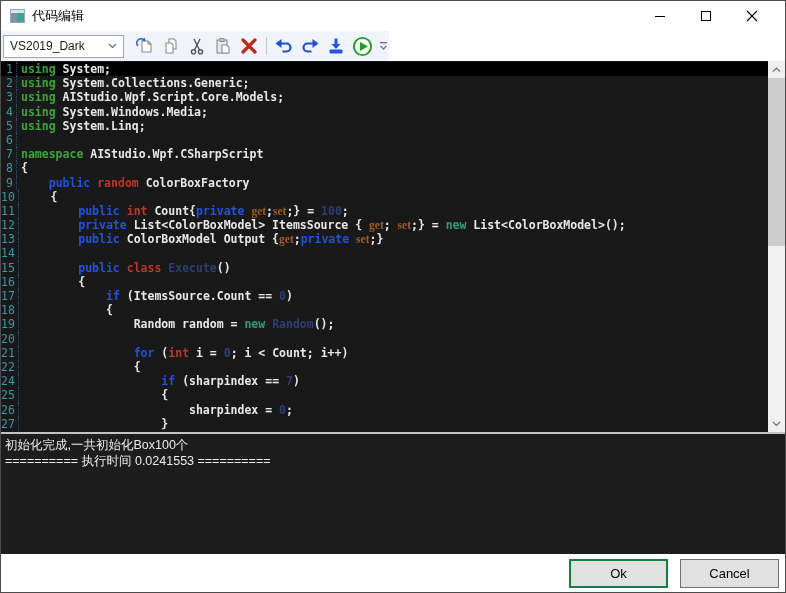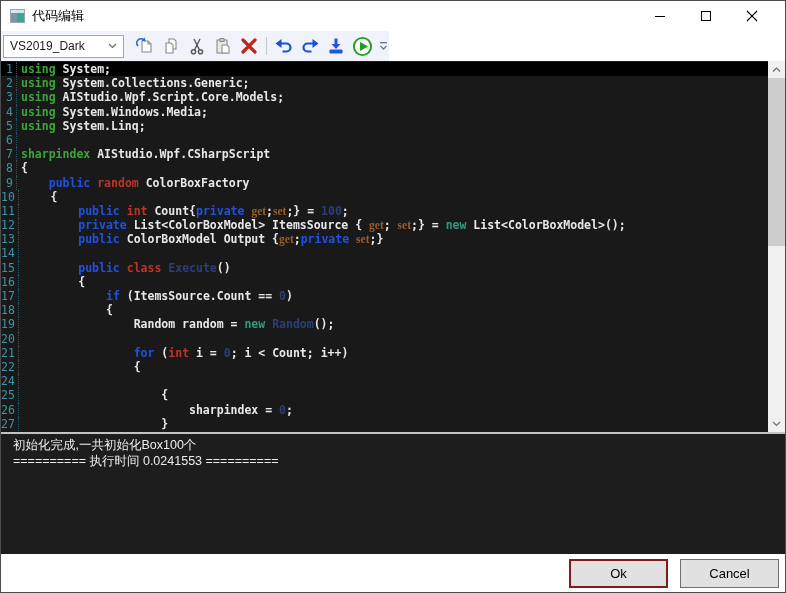--- a/index.html
+++ b/index.html
@@ -107,36 +107,36 @@
   }
   .sb-track { flex:1; position:relative; }
   .sb-thumb {
     position:absolute; left:0; top:0; width:100%; height:168px; background:#cdcdcd;
   }
 
   
   .output {
     height:120px; flex:0 0 auto; background:#1d1d1d;
     color:#ececec; font-size:12.5px; line-height:16px;
-    padding:3px 0 0 12px; overflow:hidden;
+    padding:3px 0 0 4px; overflow:hidden;
   }
   .output-line { white-space:pre; }
 
   
   .footer {
     flex:1; background:#fff;
     display:flex; align-items:center; justify-content:flex-end;
     gap:12px; padding-right:6px;
   }
   .btn {
     width:99px; height:29px; background:#e1e1e1;
     font-size:13px; color:#000; font-family:"Liberation Sans", sans-serif;
     cursor:default;
   }
-  .btn-ok { border:2px solid #7f1d1d; }
+  .btn-ok { border:2px solid #15803d; }
   .btn-cancel { border:1px solid #707070; }
 </style>
 </head>
 <body>
 
 <div class="window">
 
   <div class="titlebar">
     <span class="app-icon"></span>
     <span class="title-text">代码编辑</span>
@@ -248,37 +248,37 @@
   </div>
 
   <div class="editor">
     <div class="code-lines">
         <div class="code-line active"><span class="ln">1</span><span class="code-text"><span class="tok-k">using</span><span class="tok-w"> System;</span></span></div>
         <div class="code-line"><span class="ln">2</span><span class="code-text"><span class="tok-k">using</span><span class="tok-w"> System.Collections.Generic;</span></span></div>
         <div class="code-line"><span class="ln">3</span><span class="code-text"><span class="tok-k">using</span><span class="tok-w"> AIStudio.Wpf.Script.Core.Models;</span></span></div>
         <div class="code-line"><span class="ln">4</span><span class="code-text"><span class="tok-k">using</span><span class="tok-w"> System.Windows.Media;</span></span></div>
         <div class="code-line"><span class="ln">5</span><span class="code-text"><span class="tok-k">using</span><span class="tok-w"> System.Linq;</span></span></div>
         <div class="code-line"><span class="ln">6</span><span class="code-text"></span></div>
-        <div class="code-line"><span class="ln">7</span><span class="code-text"><span class="tok-k">sharpindex</span><span class="tok-w"> AIStudio.Wpf.CSharpScript</span></span></div>
+        <div class="code-line"><span class="ln">7</span><span class="code-text"><span class="tok-k">namespace</span><span class="tok-w"> AIStudio.Wpf.CSharpScript</span></span></div>
         <div class="code-line"><span class="ln">8</span><span class="code-text"><span class="tok-w">{</span></span></div>
         <div class="code-line"><span class="ln">9</span><span class="code-text"><span class="tok-w">    </span><span class="tok-b">public</span><span class="tok-w"> </span><span class="tok-r">random</span><span class="tok-w"> ColorBoxFactory</span></span></div>
         <div class="code-line"><span class="ln">10</span><span class="code-text"><span class="tok-w">    {</span></span></div>
         <div class="code-line"><span class="ln">11</span><span class="code-text"><span class="tok-w">        </span><span class="tok-b">public</span><span class="tok-w"> </span><span class="tok-r">int</span><span class="tok-w"> Count{</span><span class="tok-b">private</span><span class="tok-w"> </span><span class="tok-o">get</span><span class="tok-w">;</span><span class="tok-o">set</span><span class="tok-w">;} = </span><span class="tok-n">100</span><span class="tok-w">;</span></span></div>
         <div class="code-line"><span class="ln">12</span><span class="code-text"><span class="tok-w">        </span><span class="tok-b">private</span><span class="tok-w"> List&lt;ColorBoxModel&gt; ItemsSource { </span><span class="tok-o">get</span><span class="tok-w">; </span><span class="tok-o">set</span><span class="tok-w">;} = </span><span class="tok-t">new</span><span class="tok-w"> List&lt;ColorBoxModel&gt;();</span></span></div>
         <div class="code-line"><span class="ln">13</span><span class="code-text"><span class="tok-w">        </span><span class="tok-b">public</span><span class="tok-w"> ColorBoxModel Output {</span><span class="tok-o">get</span><span class="tok-w">;</span><span class="tok-b">private</span><span class="tok-w"> </span><span class="tok-o">set</span><span class="tok-w">;}</span></span></div>
         <div class="code-line"><span class="ln">14</span><span class="code-text"></span></div>
         <div class="code-line"><span class="ln">15</span><span class="code-text"><span class="tok-w">        </span><span class="tok-b">public</span><span class="tok-w"> </span><span class="tok-r">class</span><span class="tok-w"> </span><span class="tok-m">Execute</span><span class="tok-w">()</span></span></div>
         <div class="code-line"><span class="ln">16</span><span class="code-text"><span class="tok-w">        {</span></span></div>
         <div class="code-line"><span class="ln">17</span><span class="code-text"><span class="tok-w">            </span><span class="tok-b">if</span><span class="tok-w"> (ItemsSource.Count == </span><span class="tok-n">0</span><span class="tok-w">)</span></span></div>
         <div class="code-line"><span class="ln">18</span><span class="code-text"><span class="tok-w">            {</span></span></div>
         <div class="code-line"><span class="ln">19</span><span class="code-text"><span class="tok-w">                Random random = </span><span class="tok-t">new</span><span class="tok-w"> </span><span class="tok-m">Random</span><span class="tok-w">();</span></span></div>
         <div class="code-line"><span class="ln">20</span><span class="code-text"></span></div>
         <div class="code-line"><span class="ln">21</span><span class="code-text"><span class="tok-w">                </span><span class="tok-b">for</span><span class="tok-w"> (</span><span class="tok-r">int</span><span class="tok-w"> i = </span><span class="tok-n">0</span><span class="tok-w">; i &lt; Count; i++)</span></span></div>
         <div class="code-line"><span class="ln">22</span><span class="code-text"><span class="tok-w">                {</span></span></div>
-        <div class="code-line"><span class="ln">24</span></div>
+        <div class="code-line"><span class="ln">24</span><span class="code-text"><span class="tok-w">                    </span><span class="tok-b">if</span><span class="tok-w"> (sharpindex == </span><span class="tok-n">7</span><span class="tok-w">)</span></span></div>
         <div class="code-line"><span class="ln">25</span><span class="code-text"><span class="tok-w">                    {</span></span></div>
         <div class="code-line"><span class="ln">26</span><span class="code-text"><span class="tok-w">                        sharpindex = </span><span class="tok-n">0</span><span class="tok-w">;</span></span></div>
         <div class="code-line"><span class="ln">27</span><span class="code-text"><span class="tok-w">                    }</span></span></div>
       </div>
     <div class="vscroll">
       <button class="sb-btn">
         <svg width="9" height="6" viewBox="0 0 9 6">
             <path d="M1 4.5 L4.5 1 L8 4.5" fill="none" stroke="#707070" stroke-width="1.2"></path>
           </svg>
       </button>

